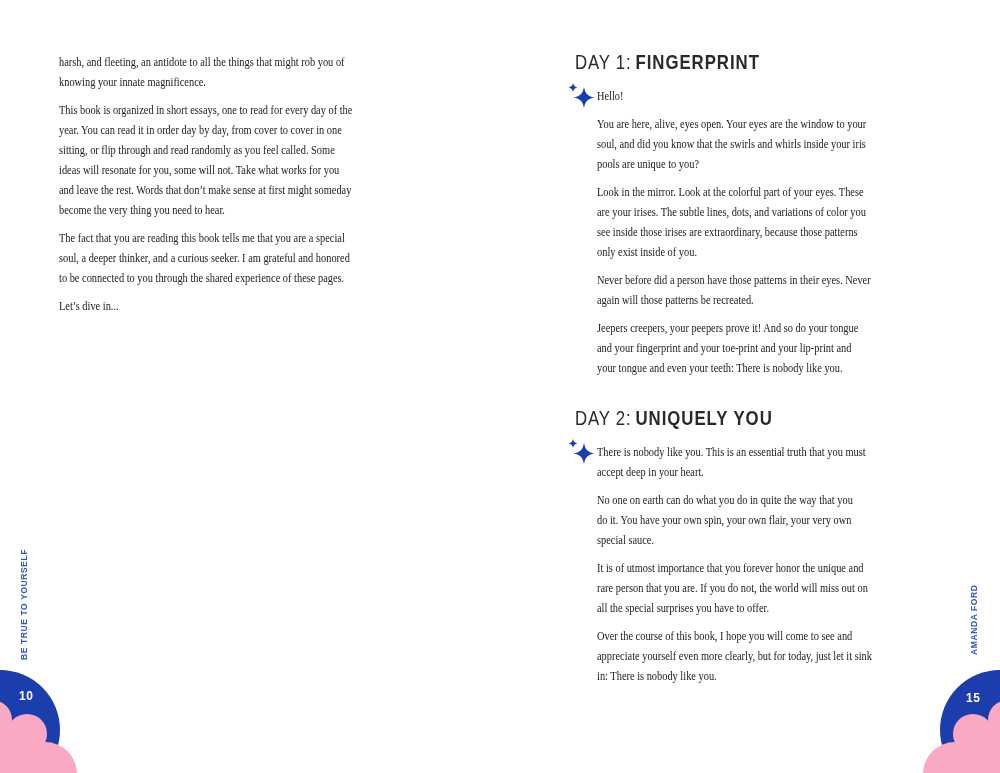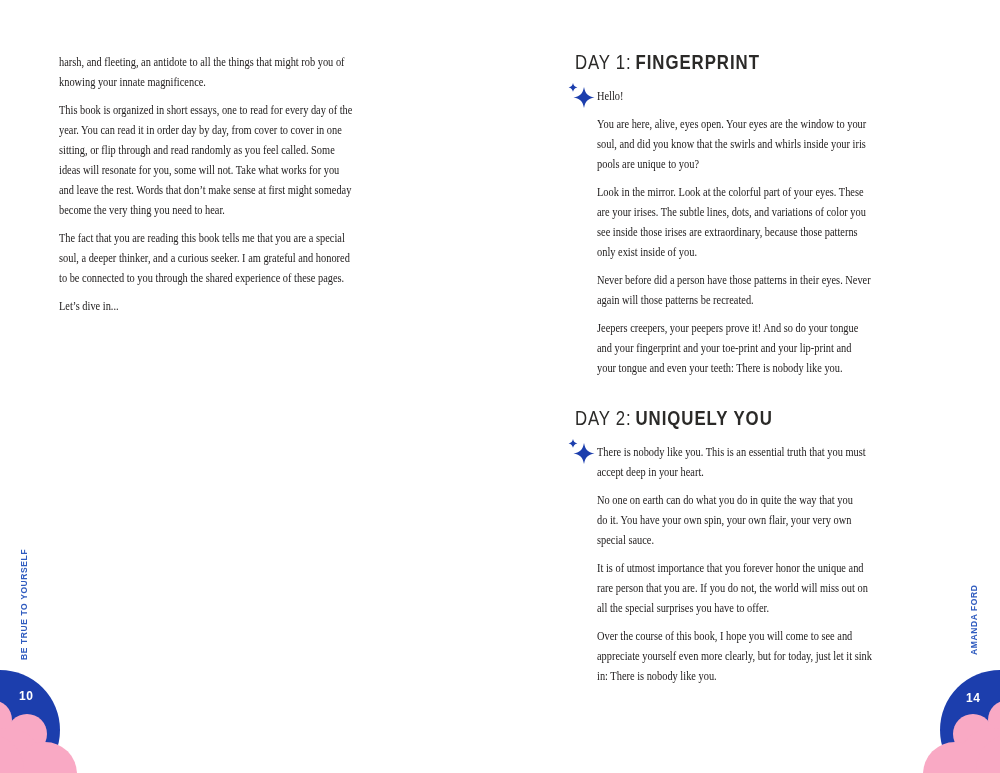--- a/index.html
+++ b/index.html
@@ -166,15 +166,15 @@
     <g fill="#f9a9c4">
       <circle cx="-8" cy="62" r="20"></circle>
       <circle cx="27" cy="76" r="20"></circle>
       <circle cx="8" cy="104" r="34"></circle>
       <circle cx="45" cy="116" r="32"></circle>
       <circle cx="-12" cy="112" r="36"></circle>
     </g>
   </svg>
 
   <div class="page-num page-num-left">10</div>
-  <div class="page-num page-num-right">14</div>
+  <div class="page-num page-num-right">15</div>
 
 </div>
 
 </body></html>

